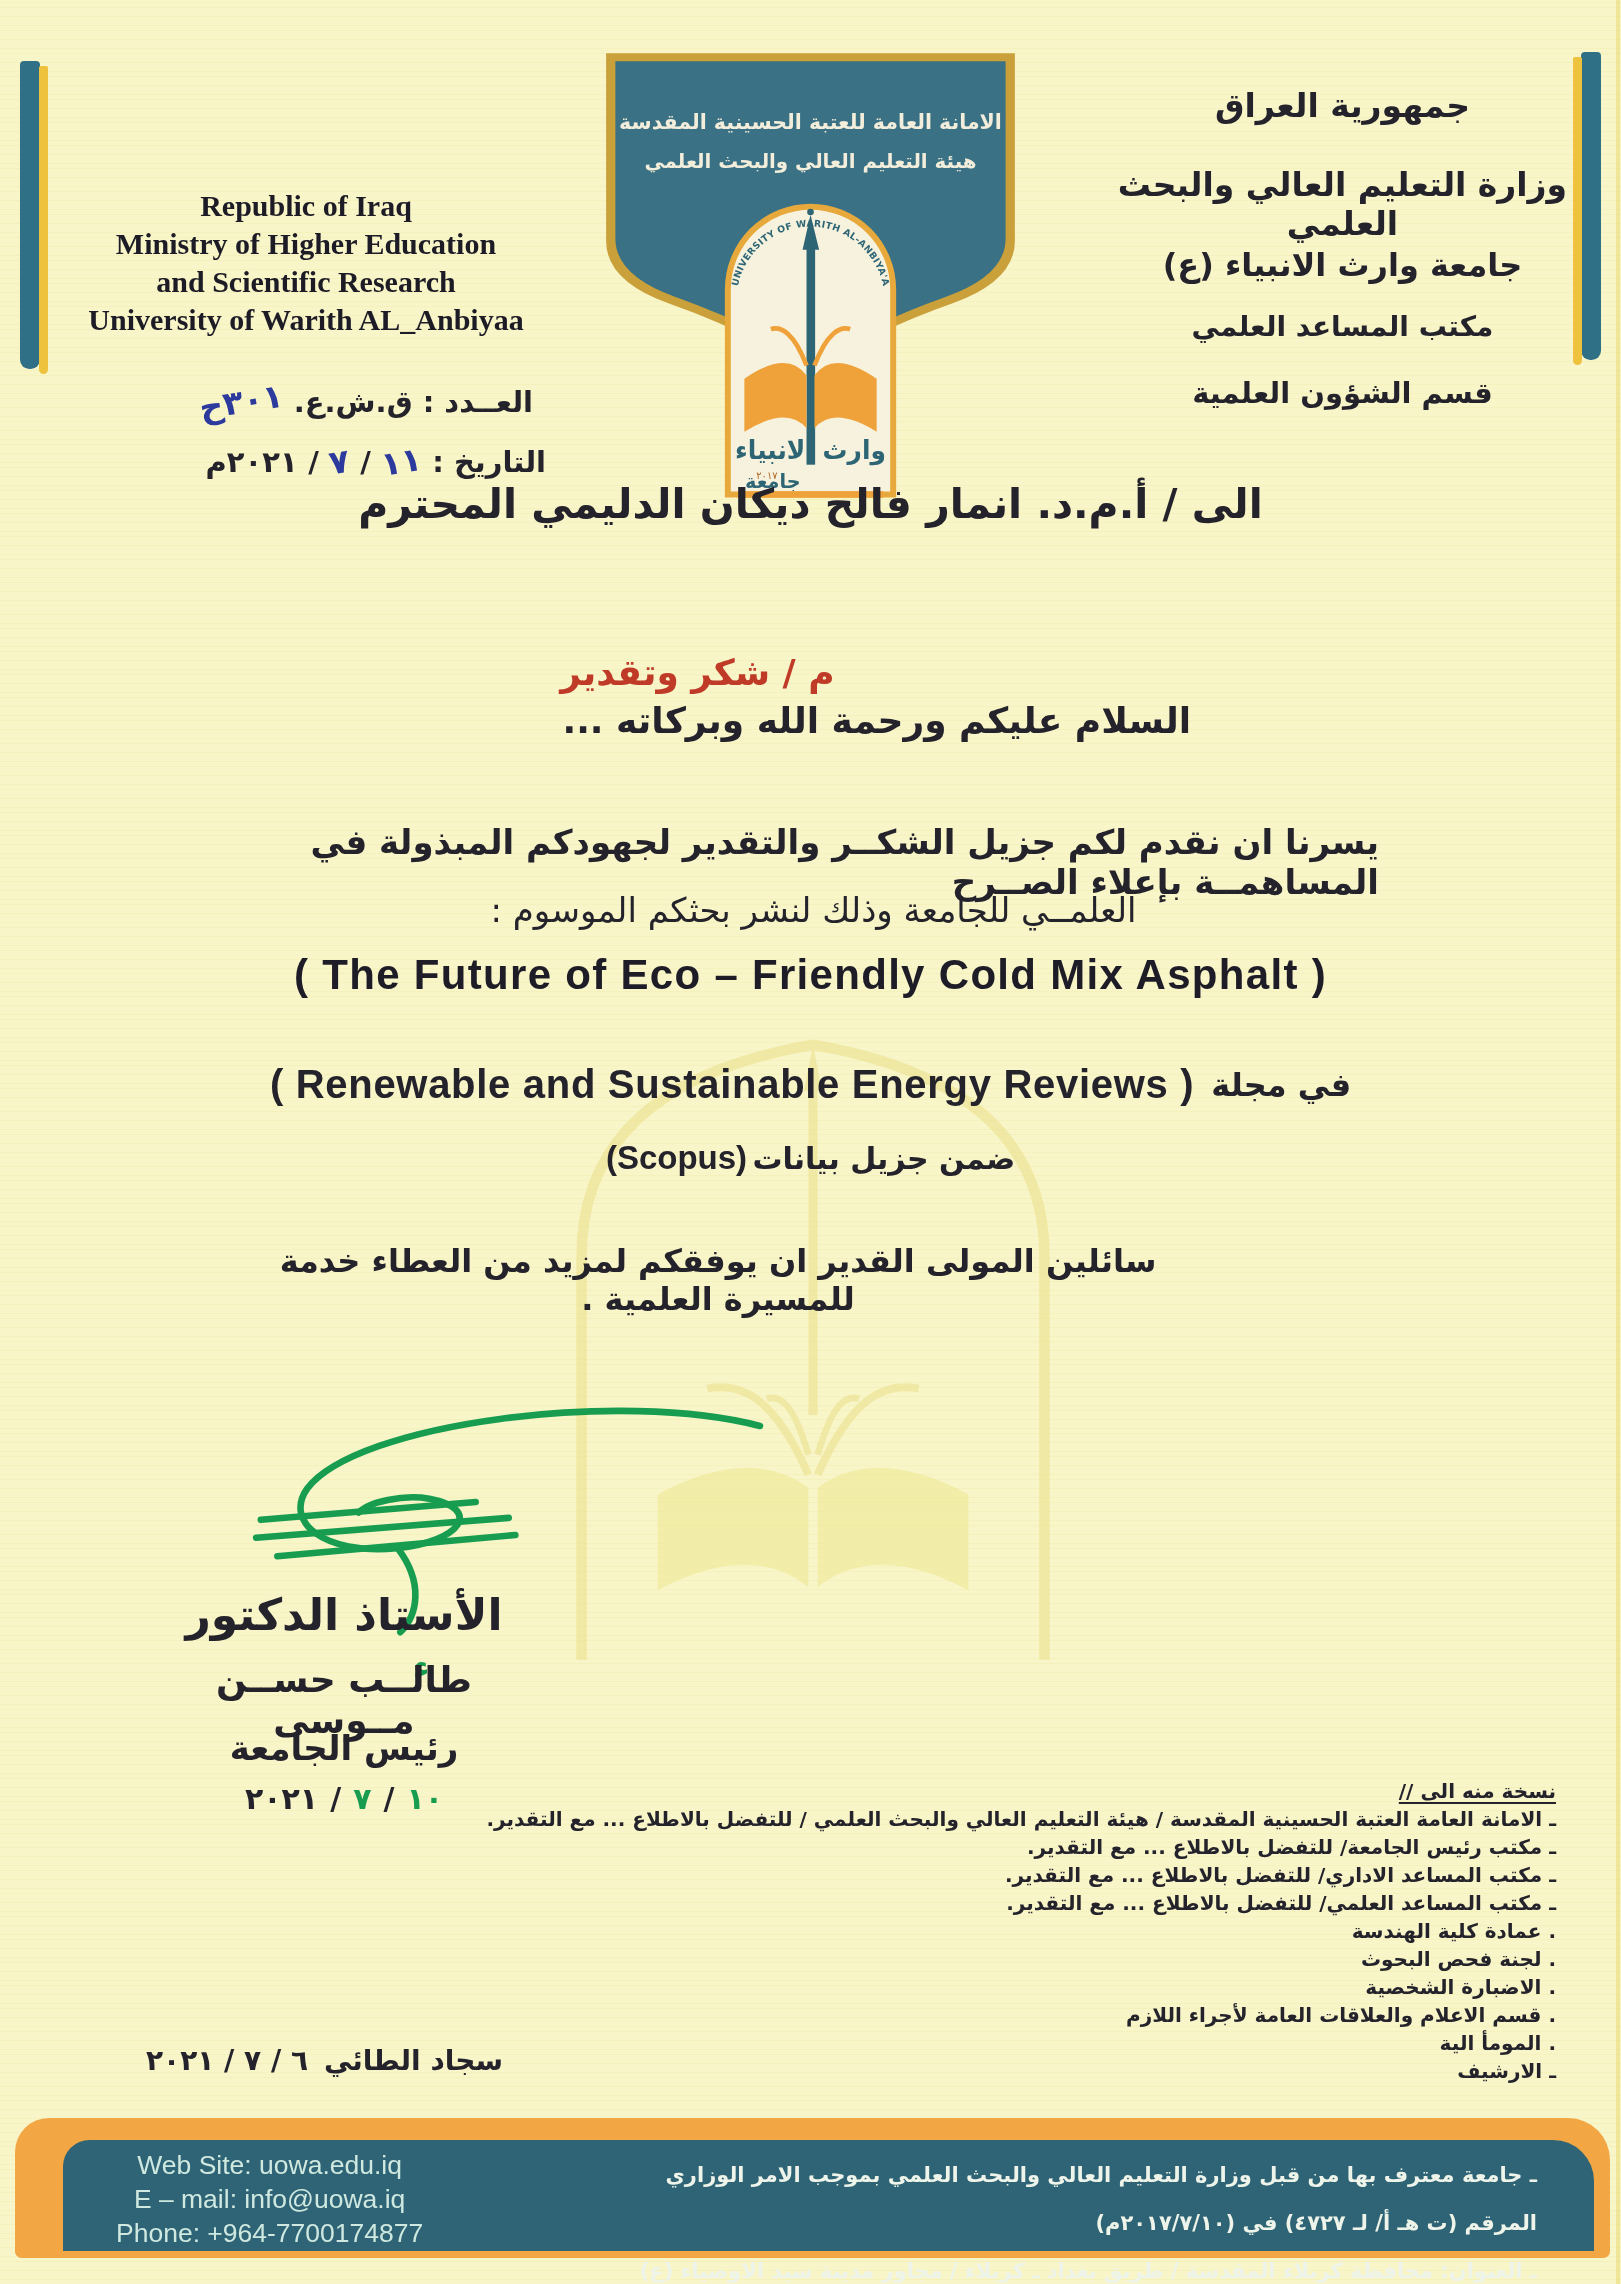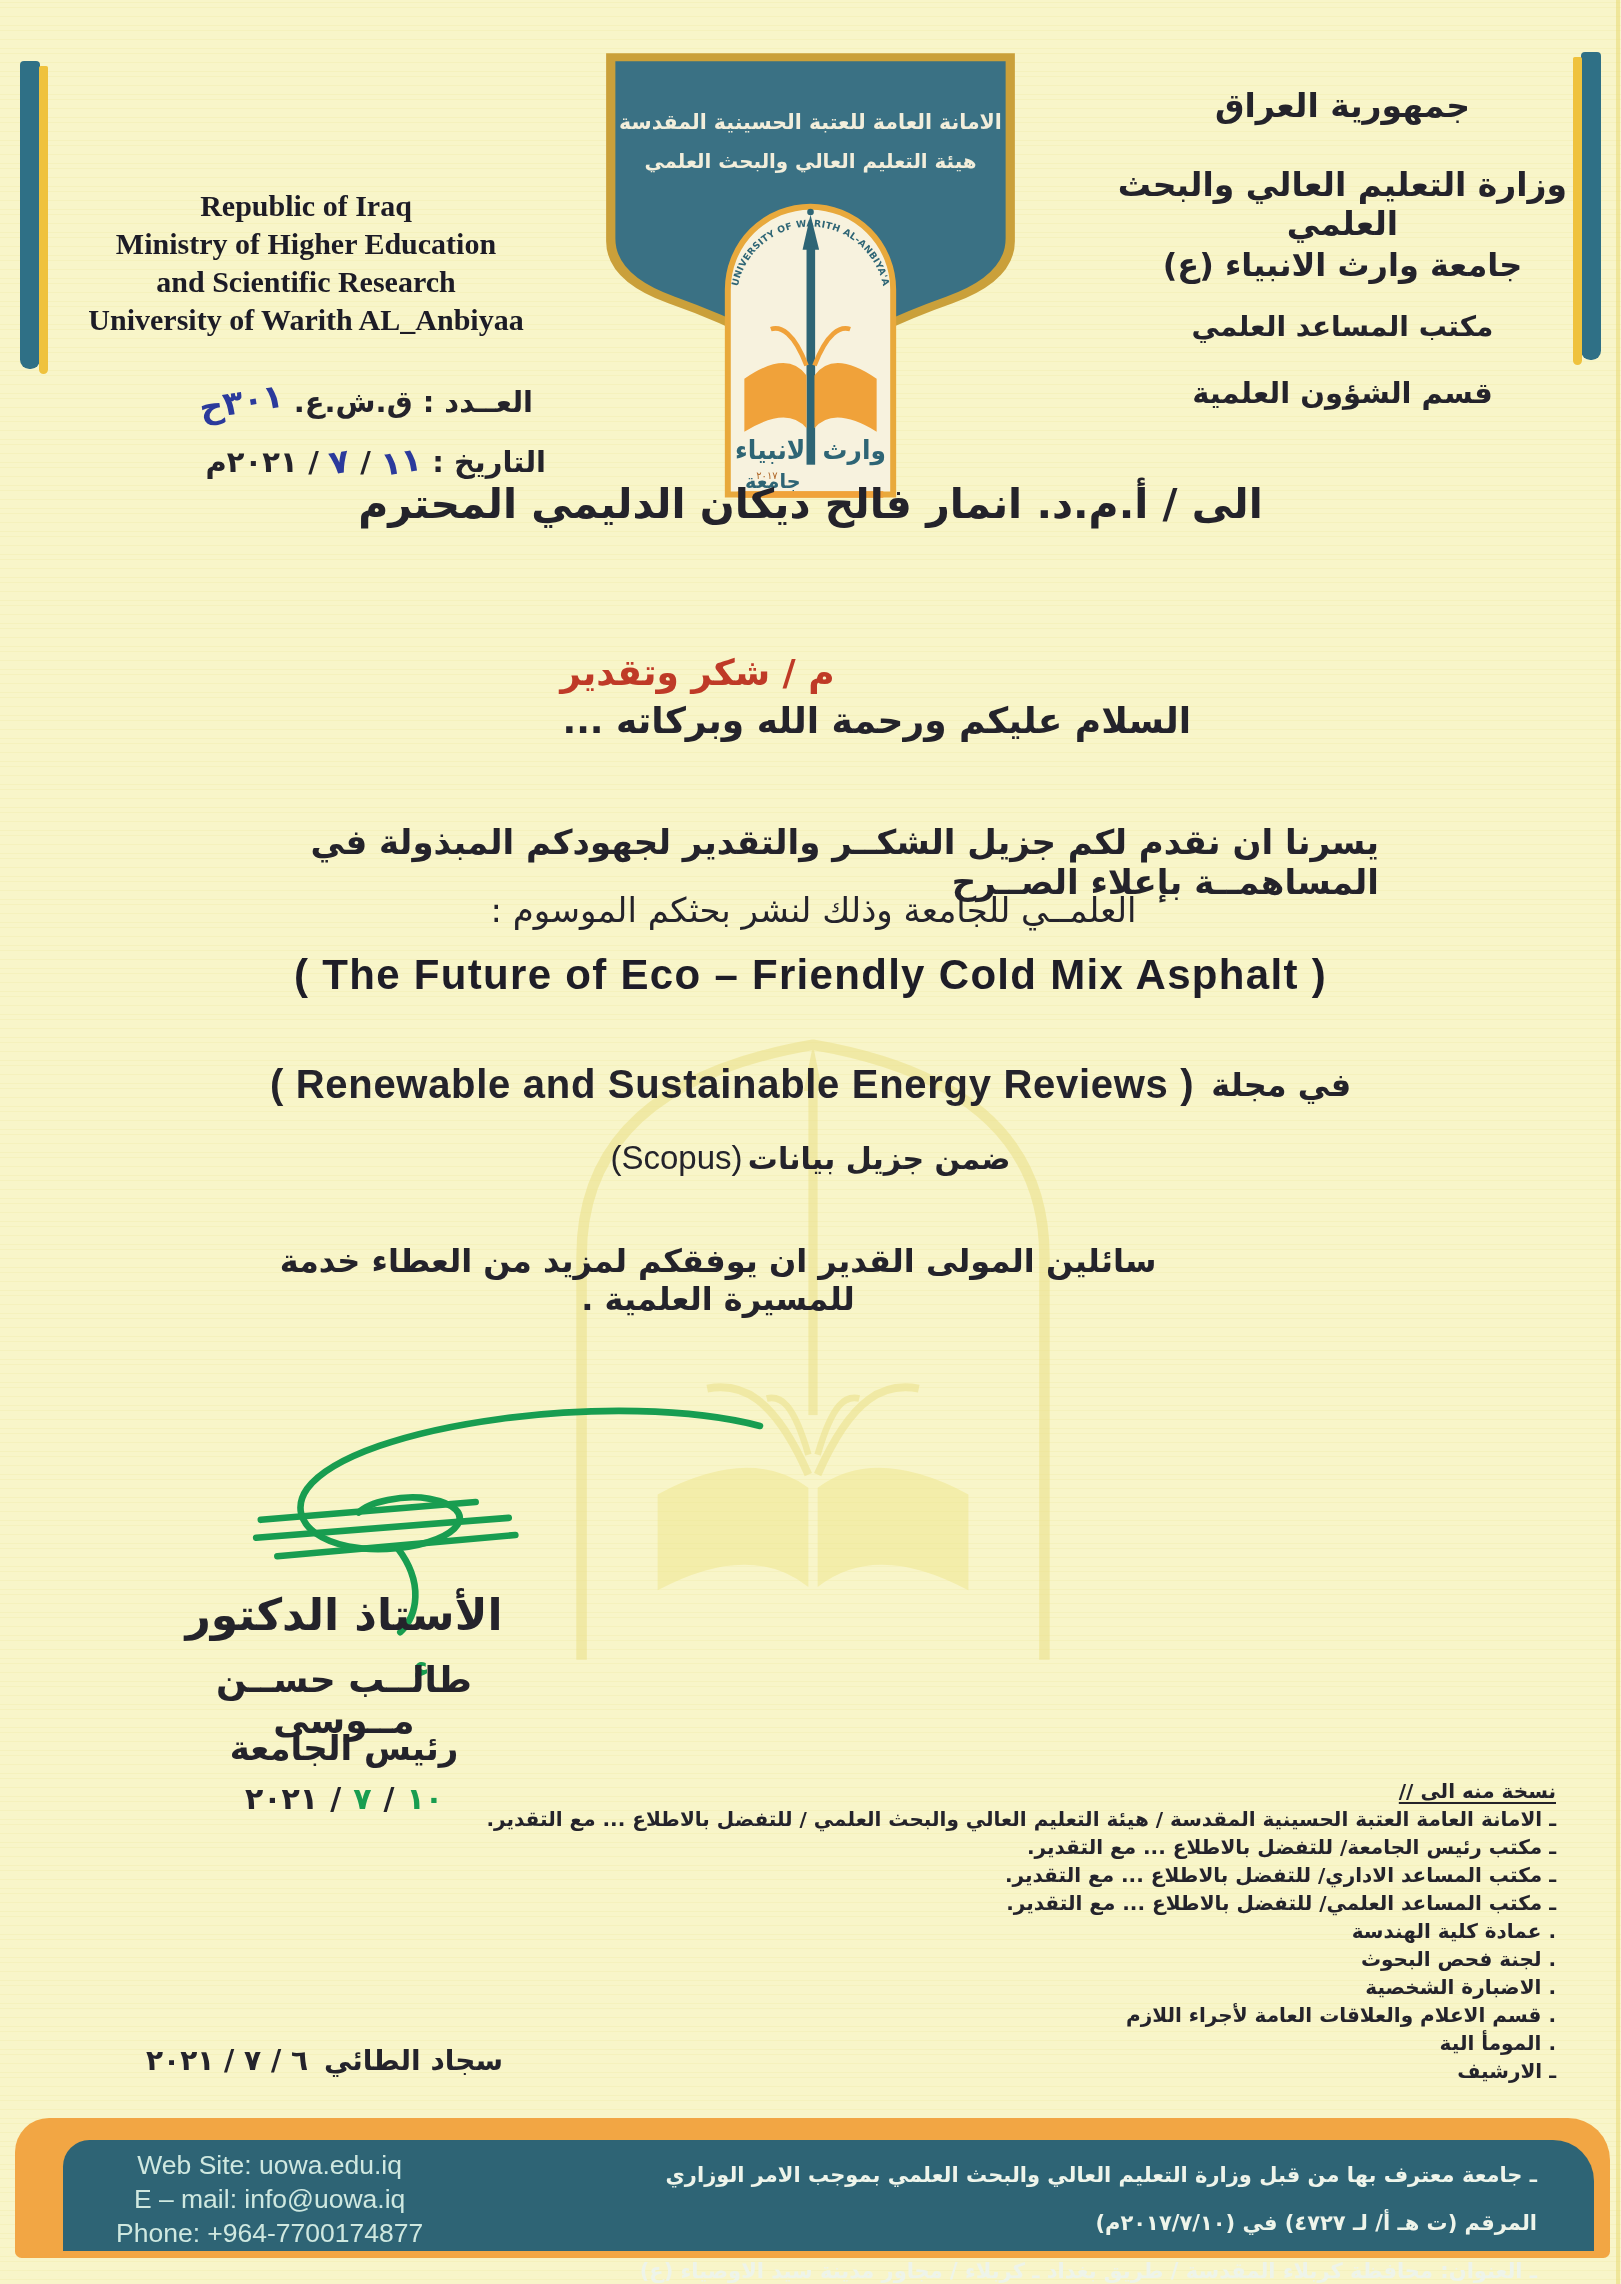--- a/index.html
+++ b/index.html
@@ -43,21 +43,21 @@
   .greeting{right:431px; top:700px; font-size:36px; font-weight:700; text-align:right;}
   .body1{left:238px; top:822px; width:1141px; font-size:34px; font-weight:700; text-align:right;}
   .body2{left:397px; top:890px; width:833px; font-size:34px; font-weight:400; text-align:center;}
   .title-en{left:185px; top:951px; width:1251px; font-family:"Liberation Sans",sans-serif;
             font-size:42px; font-weight:700; letter-spacing:1.3px; text-align:center; color:#1e1d27;}
   .journal-row{left:198px; top:1062px; width:1225px; display:flex; direction:rtl; justify-content:center; align-items:center; gap:17px;}
   .journal-ar{font-size:32px; font-weight:700;}
   .journal-en{font-family:"Liberation Sans",sans-serif; font-size:40px; font-weight:700; letter-spacing:0.7px;}
   .scopus-row{left:198px; top:1139px; width:1225px; display:flex; direction:rtl; justify-content:center; align-items:center; gap:5.3px;}
   .scopus-ar{font-size:30px; font-weight:700;}
-  .scopus-en{font-family:"Liberation Sans",sans-serif; font-size:33px; font-weight:400;}
+  .scopus-en{font-family:"Liberation Sans",sans-serif; font-size:33px; font-weight:700;}
   .closing{left:265px; top:1242px; width:906px; font-size:32px; font-weight:700; text-align:center;}
 
   
   .sig-line{left:159px; width:370px; text-align:center; font-weight:700;}
   .sig-mark{left:413px; top:1648px; color:var(--sign-green); font-size:32px; font-weight:700;}
   .sig-date{left:159px; top:1781px; width:370px; display:flex; direction:rtl; justify-content:center; gap:12px;
             font-size:30px; font-weight:700;}
   .hand-green{color:var(--sign-green);}
 
   

